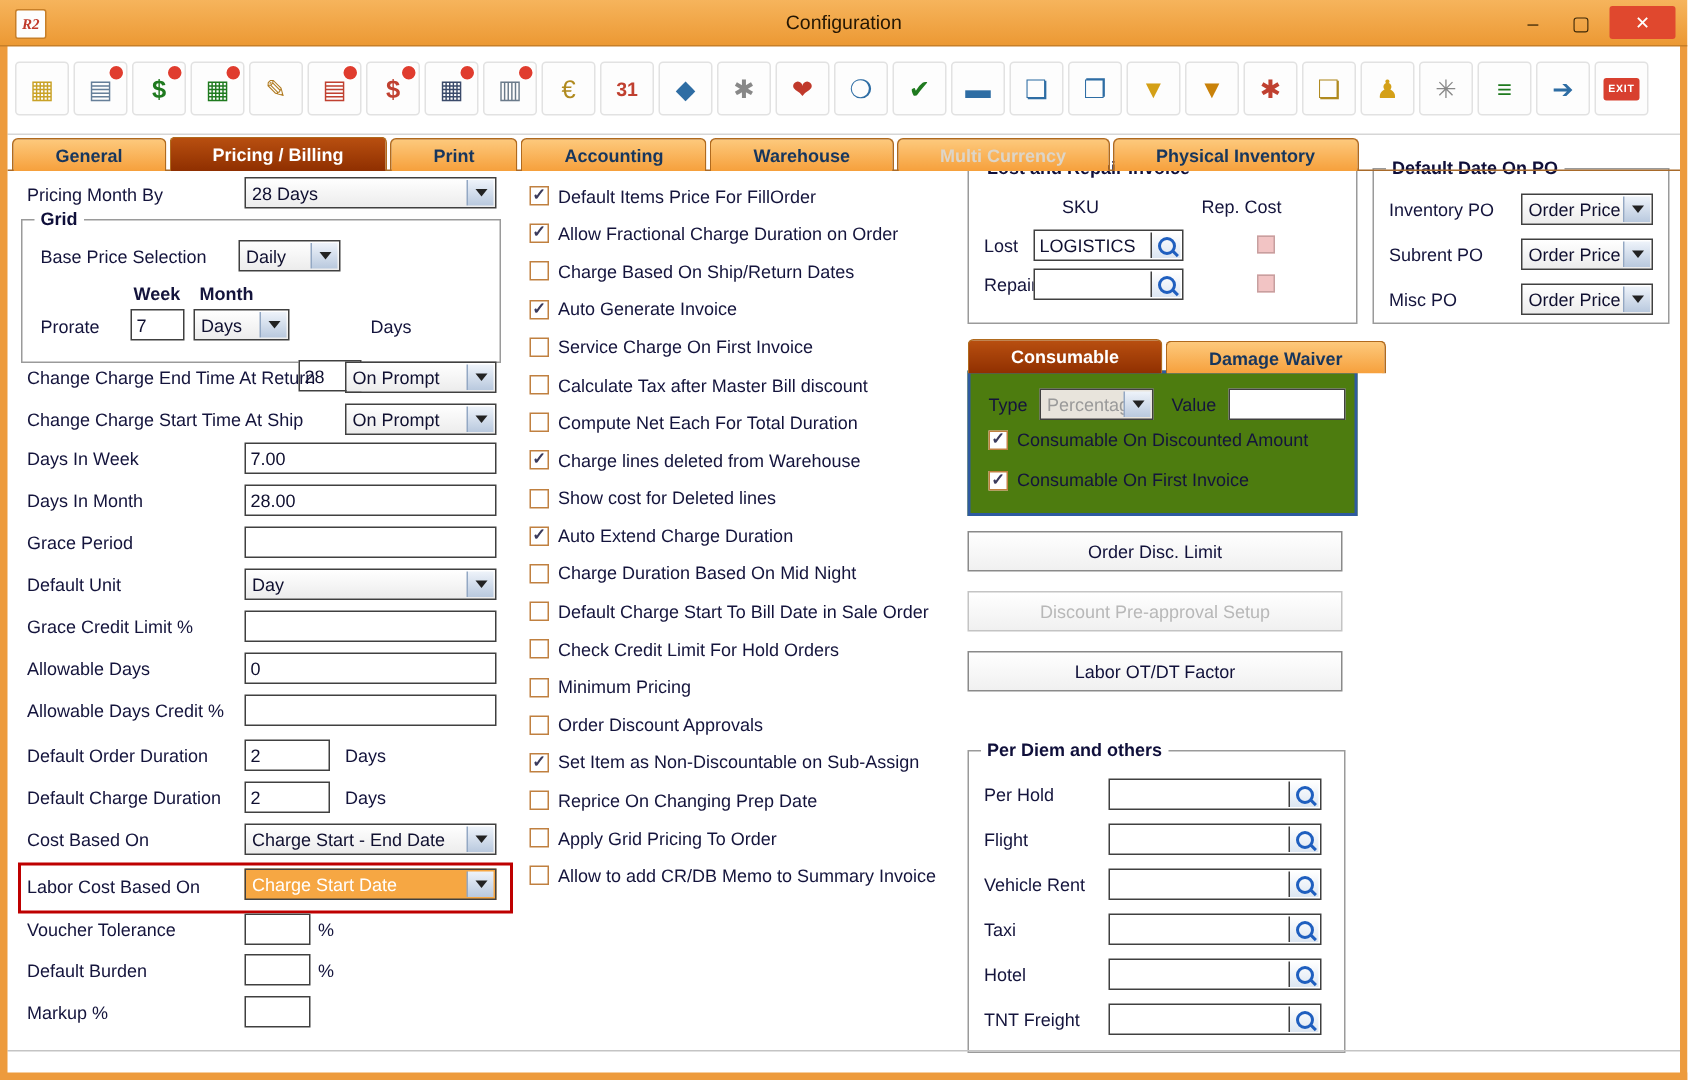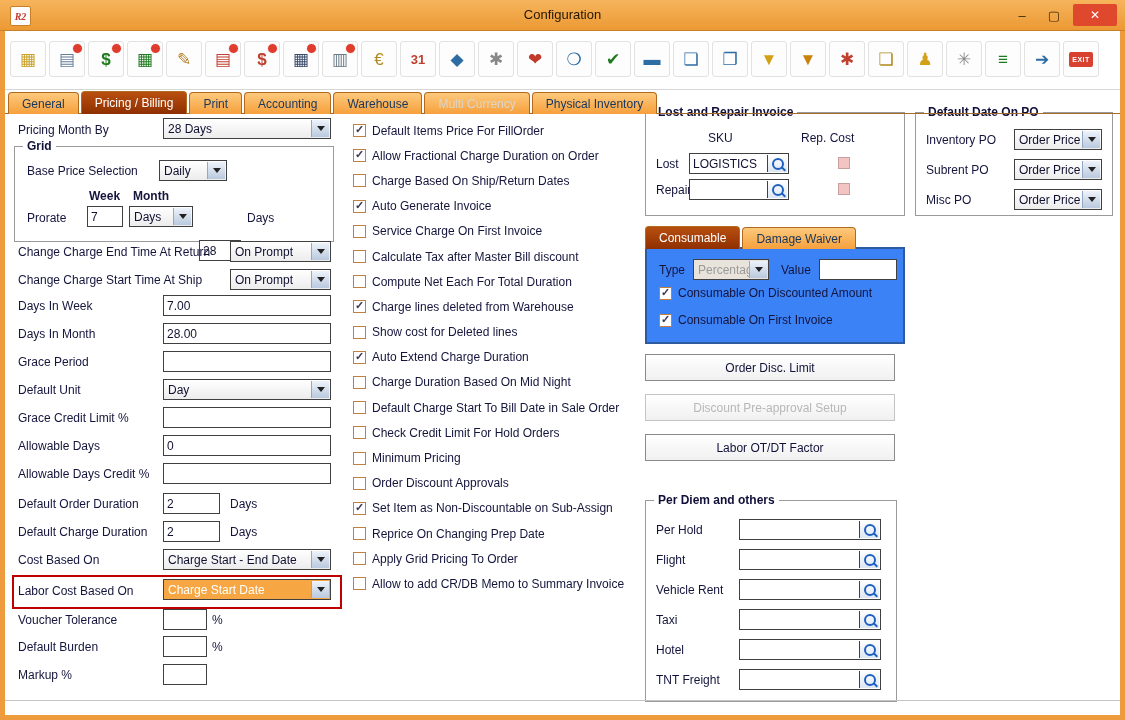--- a/index.html
+++ b/index.html
@@ -25,21 +25,21 @@
   .toolbar{position:absolute;left:10px;top:37px;width:1108px;height:44px;display:flex;
     gap:3px;align-items:center}
   .ticon{width:34px;height:34px;border:1px solid #e2e2e2;border-radius:3px;background:#fdfdfd;
     display:flex;align-items:center;justify-content:center;position:relative;flex:none}
   .ticon[data-badge="true"]::after{content:"";position:absolute;top:1px;right:1px;width:9px;
     height:9px;border-radius:50%;background:#e03c2e;border:1px solid #fff}
   .tg{font-size:17px;line-height:1}
   .hline{position:absolute;height:1px;background:#d6d6d6}
   
   .tabstrip{position:absolute;left:8px;top:92px;height:22px;display:flex;align-items:flex-end;z-index:5}
-  .tab{height:21px;padding:0 13px;display:flex;align-items:center;font-size:12px;font-weight:normal;
+  .tab{height:21px;padding:0 28px;display:flex;align-items:center;font-size:12px;font-weight:bold;
     color:var(--tab-text);background:linear-gradient(var(--tab-bg1),var(--tab-bg2));
     border:1px solid #b06a1e;border-bottom:none;border-radius:4px 4px 0 0;margin-right:2px;white-space:nowrap}
   .tab[data-state="active"]{background:linear-gradient(var(--tab-active1),var(--tab-active2));color:#fff;height:22px}
   .tab[data-state="disabled"]{color:#ddd5c8}
   .tabline{position:absolute;left:5px;top:113px;width:1115px;height:1px;background:#a86a2a;z-index:1}
   
   .lbl{position:absolute;font-size:12px;color:var(--label-text);white-space:nowrap}
   .input{position:absolute;height:21px;box-sizing:border-box;border:1px solid #404040;background:#fff;
     font-family:"Liberation Sans",sans-serif;font-size:12px;padding:0 3px;color:#101030}
   .combo{position:absolute;height:21px;box-sizing:border-box;border:1px solid #404040;
@@ -402,21 +402,21 @@
   <div class="combo" style="left:98px;top:76px;width:88px">
     <span>Order Price</span>
     <span class="arr"></span>
   </div>
 </div>
 
 <div class="abs" style="left:645px;top:226px;display:flex;align-items:flex-end;z-index:3">
   <div class="tab" data-state="active">Consumable</div>
   <div class="tab" data-state="normal">Damage Waiver</div>
 </div>
-<div class="abs" style="left:645px;top:247px;width:260px;height:97px;border:2px solid var(--panel-blue);box-sizing:border-box;background:#3b82f6">
+<div class="abs" style="left:645px;top:247px;width:260px;height:97px;border:2px solid var(--panel-blue);box-sizing:border-box;background:#4d7c0f">
   <span class="lbl" style="left:12px;top:14px">Type</span>
   <div class="combo disabled" style="left:46px;top:10px;width:76px">
     <span>Percentage</span>
     <span class="arr"></span>
   </div>
   <span class="lbl" style="left:134px;top:14px">Value</span>
   <input class="input" style="left: 172px; top: 10px; width: 78px;" value="">
   <div class="cbrow" style="position:absolute;left:12px;top:33px;height:22px">
     <span class="cb" data-checked="true"></span>
     <span>Consumable On Discounted Amount</span>

